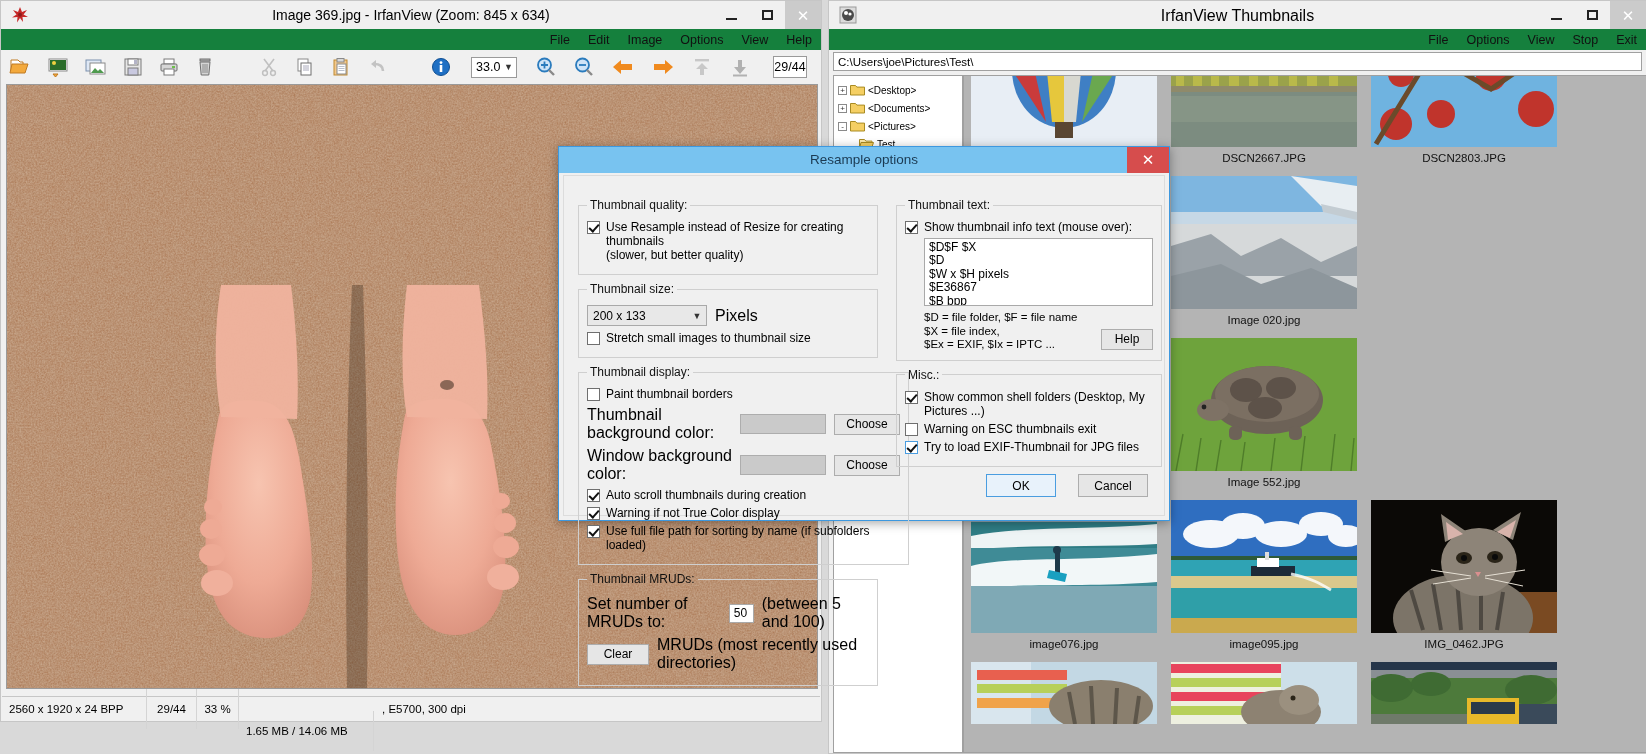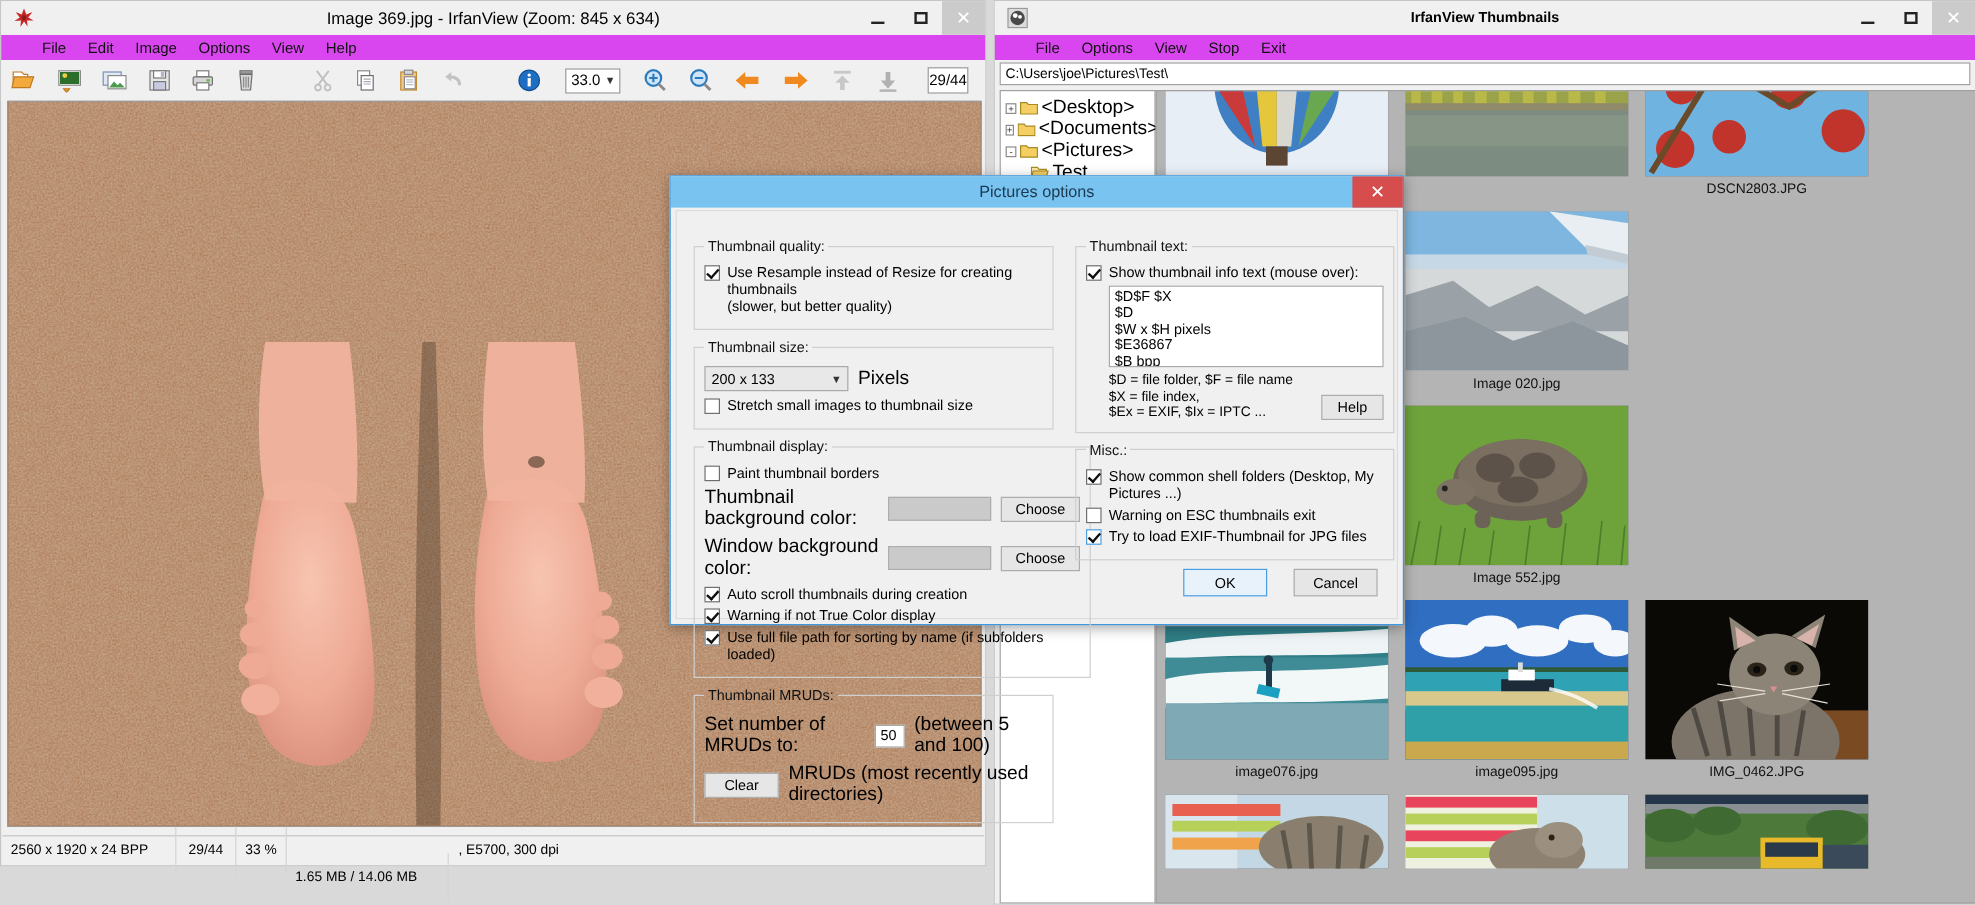--- a/index.html
+++ b/index.html
@@ -17,49 +17,49 @@
   #mainwin .titlebar .tt{position:absolute;left:0;right:0;top:6px;text-align:center;font-size:14px;color:#000;}
   .appicon{position:absolute;left:10px;top:5px;width:18px;height:18px;}
   .wbtns{position:absolute;right:0;top:0;height:28px;display:flex;}
   .wbtn{width:36px;height:28px;display:flex;align-items:center;justify-content:center;}
   .wbtn .gl{font-size:13px;color:#222;line-height:1;}
   .wbtn.min .gl{display:block;width:11px;height:2px;background:#222;margin-top:7px;}
   .wbtn.max .gl{display:block;width:11px;height:10px;border:2px solid #222;box-sizing:border-box;}
   .wbtn.cls{background:#cbcbcb;}
   .wbtn.cls .gl{color:#fff;font-size:15px;font-weight:400;}
 
-  .menubar{height:21px;padding-left:25px;display:flex;align-items:center;gap:0px;background:#d946ef;}
+  .menubar{height:21px;padding-left:25px;display:flex;align-items:center;gap:0px;background:#15803d;justify-content:flex-end;}
   .menubar span{padding:2px 9px;font-size:12.5px;color:#111;}
   .toolbar{height:34px;background:#f0f0f0;display:flex;align-items:center;padding-left:8px;gap:16px;}
   .tbsep{width:1px;height:22px;background:#cdcdcd;margin:0 6px;}
   .tbico{width:30px;height:30px;display:flex;align-items:center;justify-content:center;}
   .tbico svg{display:block;}
   .zoomcombo{width:56px;height:21px;border:1px solid #9a9a9a;background:#fff;display:flex;align-items:center;box-sizing:border-box;margin-left:4px;margin-right:2px;}
   .zoomcombo .zv{flex:1;padding-left:4px;font-size:12.5px;}
   .zoomcombo .zar{width:16px;text-align:center;font-size:9px;color:#333;}
   .pagebox{width:82px;height:22px;border:1px solid #9a9a9a;background:#fff;display:flex;align-items:center;justify-content:center;font-size:12.5px;margin-left:6px;margin-right:6px;box-sizing:border-box;}
 
   #canvas{position:absolute;left:5px;top:83px;width:812px;height:605px;overflow:hidden;border:1px solid #9a9a9a;box-sizing:border-box;background:#a9734e;}
   .statusbar{position:absolute;left:1px;bottom:1px;width:818px;height:24px;background:#f0f0f0;border-top:1px solid #c6c6c6;display:flex;align-items:center;font-size:11.5px;box-sizing:border-box;}
   .sbcell{height:40px;display:flex;align-items:center;padding:16px 7px;border-right:1px solid #d4d4d4;box-sizing:border-box;}
   .sb0{width:145px;}.sb1{width:50px;justify-content:center;}.sb2{width:42px;justify-content:center;}
   .sb3{width:135px;margin-top:44px;}.sb4{flex:1;border-right:none;padding-left:8px;}
 
   
   #thumbwin{left:828px;top:0;width:818px;height:754px;background:#f0f0f0;border:1px solid #c6c6c6;border-right:none;}
   #thumbwin .titlebar{height:28px;background:#f0f0f0;position:relative;}
-  #thumbwin .titlebar .tt{position:absolute;left:0;right:0;top:6px;text-align:center;font-size:12px;font-weight:bold;}
+  #thumbwin .titlebar .tt{position:absolute;left:0;right:0;top:6px;text-align:center;font-size:16px;}
   #thumbwin .menubar span{padding:2px 9px;}
   .pathbar{margin:2px 4px 2px 4px;height:19px;border:1px solid #a0a0a0;background:#fff;display:flex;align-items:center;padding-left:4px;font-size:11.5px;box-sizing:border-box;}
   .thbody{position:absolute;left:4px;top:74px;right:0px;bottom:0px;display:flex;}
   .tree{width:130px;background:#fff;border:1px solid #a0a0a0;box-sizing:border-box;padding:5px 2px 0 4px;font-size:12px;}
   .trow{display:flex;align-items:center;height:18px;gap:3px;}
   .tgl{width:9px;height:9px;border:1px solid #8a8a8a;background:#fff;font-size:8px;line-height:7px;text-align:center;color:#333;box-sizing:border-box;}
   .folder{width:15px;height:12px;position:relative;}
-  .tlabel{font-size:16px;}
+  .tlabel{font-size:10px;}
   .tlabel.sel{background:#fff;}
   .indent{width:18px;}
   .gridwrap{flex:1;background:#b4b4b4;border:1px solid #a0a0a0;border-right:none;box-sizing:border-box;overflow:hidden;position:relative;}
   .grid{display:flex;flex-wrap:wrap;padding-top:2px;}
   .cell{width:200px;margin:0 0px;}
   .thumb{width:186px;height:133px;margin:4px auto 0 auto;overflow:hidden;position:relative;background:#888;box-sizing:border-box;}
   .thumb.sel{outline:2px solid #4a9de0;outline-offset:-1px;}
   .cap{text-align:center;font-size:11.5px;padding:5px 0 8px 0;color:#111;}
 
   
@@ -417,20 +417,21 @@
                   <rect x="98" y="30" width="9" height="46"></rect>
                   <rect x="118" y="36" width="8" height="40"></rect>
                   <rect x="136" y="30" width="10" height="46"></rect>
                   <rect x="158" y="34" width="9" height="42"></rect>
                 </g>
               <rect y="72" width="186" height="8" fill="#8f8a6a"></rect>
               <rect y="78" width="186" height="55" fill="#7c8c80"></rect>
               <rect y="82" width="186" height="26" fill="#8d9b8a" opacity=".6"></rect>
             </svg>
           </div>
+          <div class="cap">DSCN2667.JPG</div>
         </div>
         <div class="cell">
           <div class="thumb" style="margin-top:-64px;height:133px">
             <svg width="186" height="133" viewBox="0 0 186 133" preserveAspectRatio="none">
                 <rect width="186" height="133" fill="#6fb3e0"></rect>
               <g fill="#c0342c">
                   <circle cx="20" cy="20" r="14"></circle>
                   <circle cx="58" cy="10" r="16"></circle>
                   <circle cx="95" cy="26" r="18"></circle>
                   <circle cx="140" cy="14" r="20"></circle>
@@ -649,21 +650,21 @@
           </div>
         </div>
 
       </div>
     </div>
   </div>
 </div>
 
 <div class="win" id="dlg">
   <div class="dtitle">
-    <div class="dt">Pictures options</div>
+    <div class="dt">Resample options</div>
     <div class="dclose">
         <span>✕</span>
       </div>
   </div>
 
   <div class="dbody">
 
     <div class="col colL">
 
       <fieldset class="grp">

